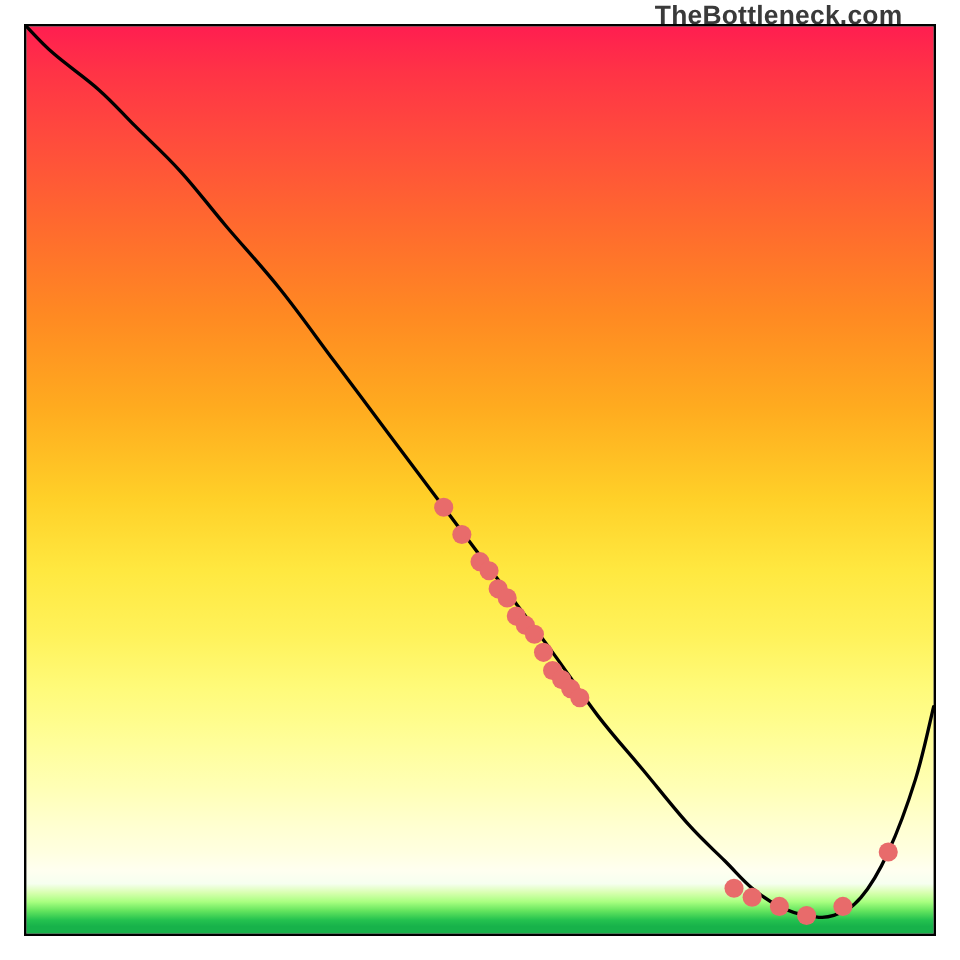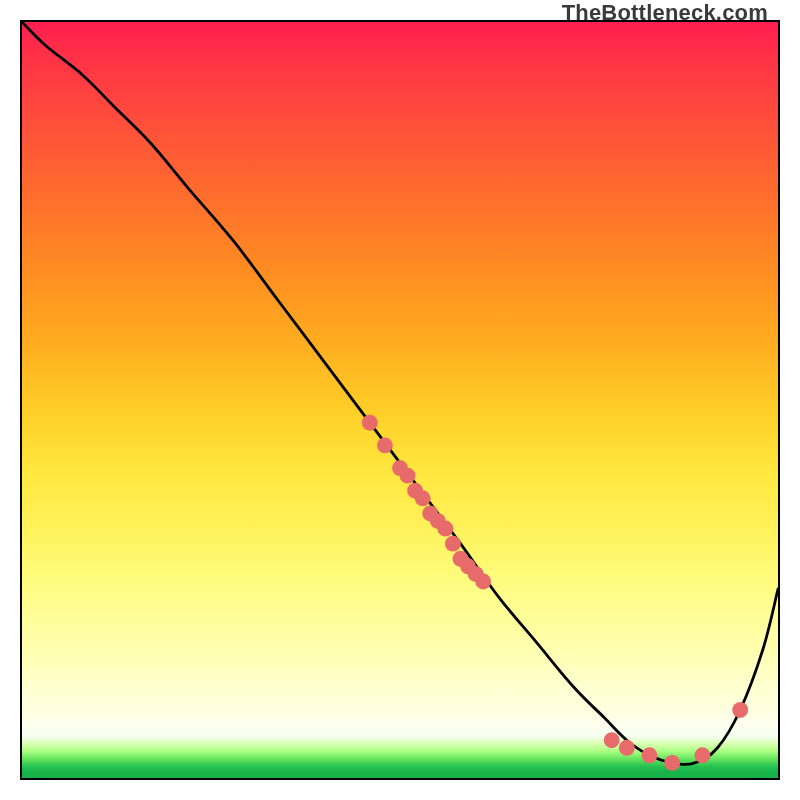--- a/index.html
+++ b/index.html
@@ -8,21 +8,20 @@
     width: 800px;
     height: 800px;
     overflow: hidden;
     font-family: Arial, Helvetica, sans-serif;
   }
   .chart-container {
     position: relative;
     width: 764px;
     height: 800px;
     background: #ffffff;
-    padding-left: 16px;
   }
   .plot-area {
     position: absolute;
     left: 20px;
     top: 20px;
     width: 760px;
     height: 760px;
     border: 2px solid #000;
     box-sizing: border-box;
     background: linear-gradient(

